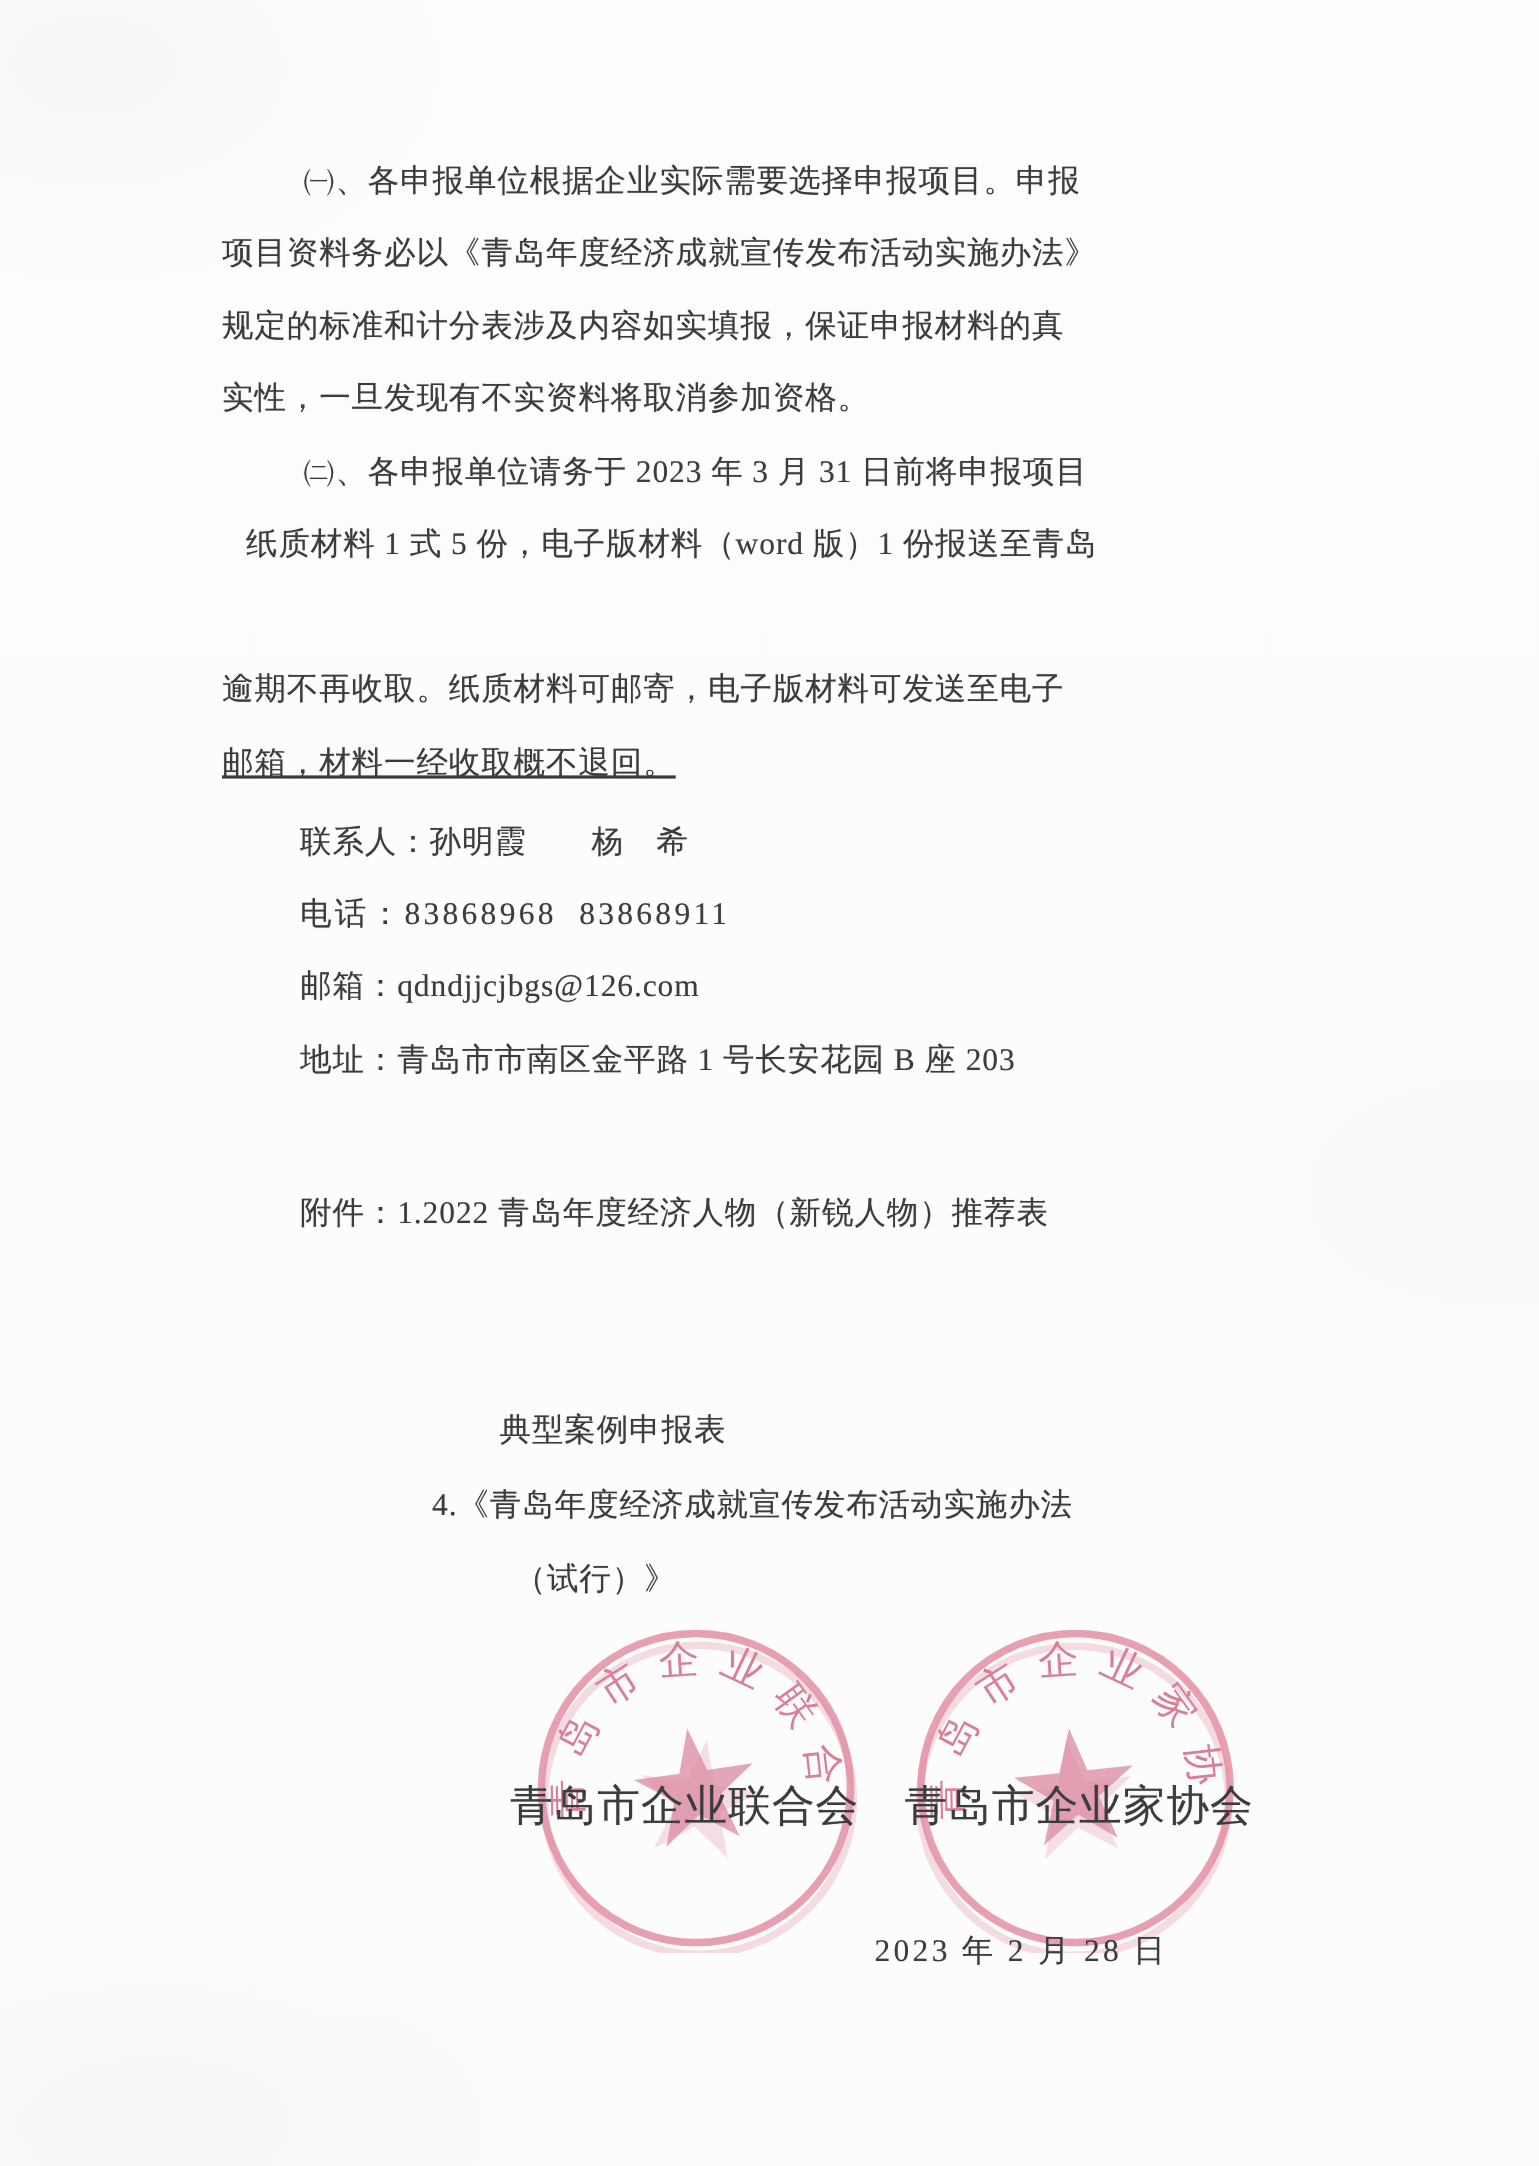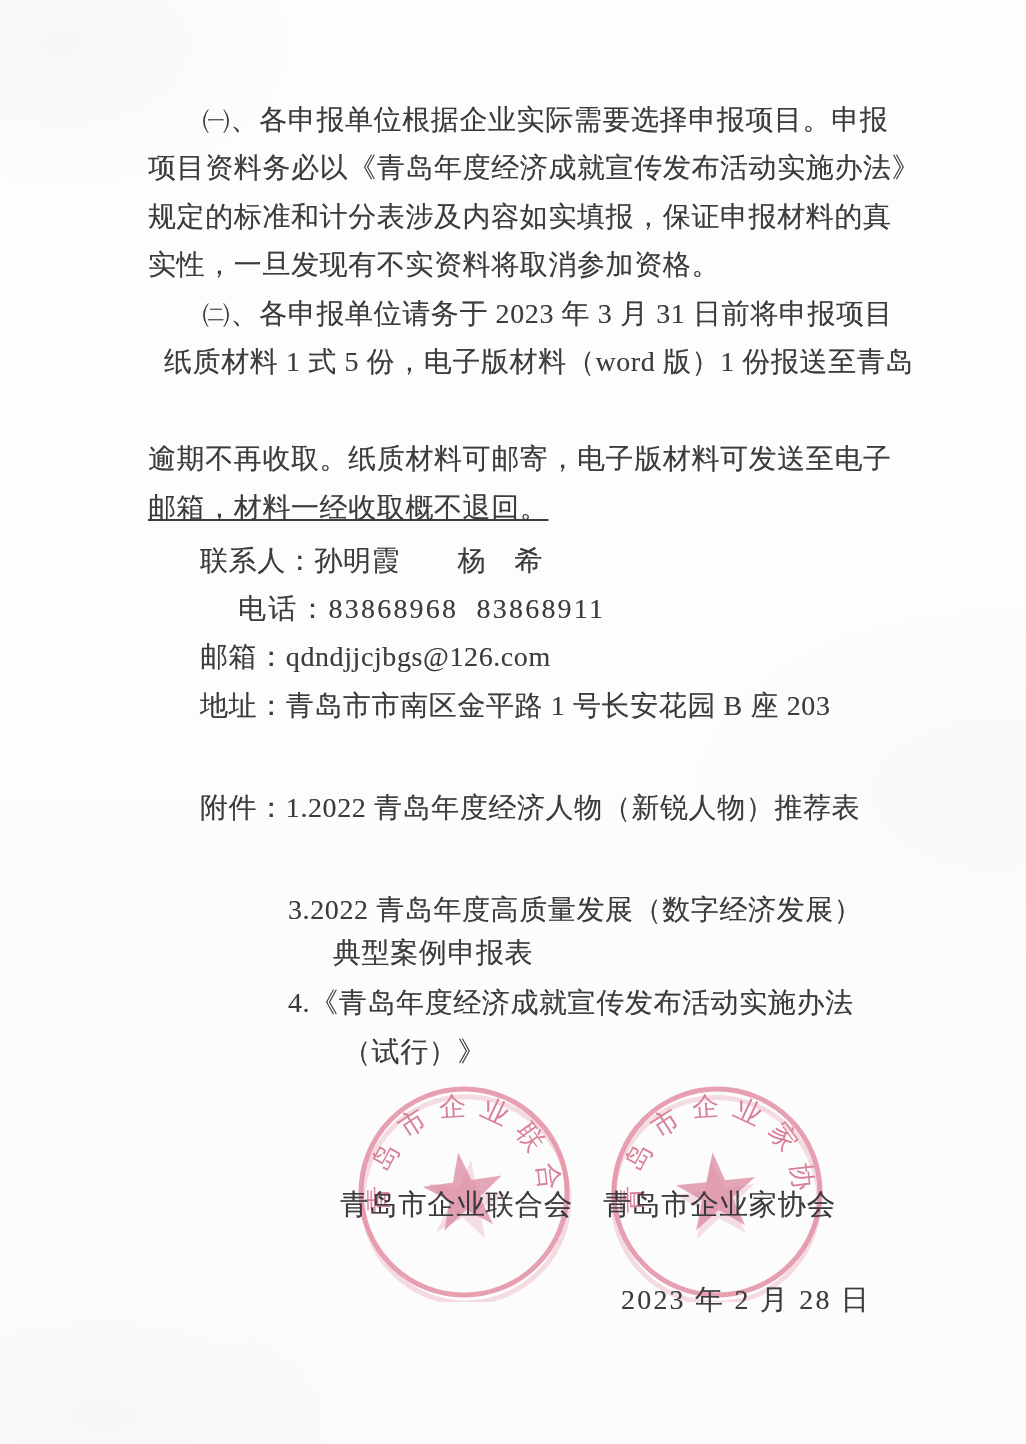--- a/index.html
+++ b/index.html
@@ -12,26 +12,26 @@
     background:
       radial-gradient(420px 260px at 6% 3%, rgba(0,0,0,0.022), transparent 60%),
       radial-gradient(520px 320px at 97% 55%, rgba(0,0,0,0.015), transparent 65%),
       radial-gradient(600px 300px at 10% 98%, rgba(0,0,0,0.018), transparent 60%),
       linear-gradient(#fdfdfd,#fcfcfc);
   }
   .ln{
     position:absolute;
     white-space:pre;
     color:#3c3c3e;
-    font-size:28px;
+    font-size:21px;
     line-height:34px;
     letter-spacing:0.6px;
     text-shadow:0 0 0.6px rgba(60,60,62,0.45);
   }
-  .ln.wide-digits{letter-spacing:2.2px;margin-left:38px;}
+  .ln.wide-digits{letter-spacing:2.2px;}
   .sig{font-size:28.5px;}
   .stamp{
     position:absolute;
     width:220px;height:220px;
     opacity:0.82;
     filter:blur(0.35px);
   }
   .stamp .arc-text{
     font-family:"Liberation Serif","DejaVu Serif",serif;
     font-size:27px;
@@ -82,21 +82,20 @@
   <div class="ln" style="left:164px;top:345px;">纸质材料 1 式 5 份，电子版材料（word 版）1 份报送至青岛</div>
   <div class="ln" style="left:148px;top:442px;">逾期不再收取。纸质材料可邮寄，电子版材料可发送至电子</div>
   <div class="ln" style="left:148px;top:491px;text-decoration:underline;">邮箱，材料一经收取概不退回。</div>
 
   <div class="ln" style="left:200px;top:544px;">联系人：孙明霞　　杨　希</div>
   <div class="ln wide-digits" style="left:200px;top:592px;">电话：83868968  83868911</div>
   <div class="ln" style="left:200px;top:640px;">邮箱：qdndjjcjbgs@126.com</div>
   <div class="ln" style="left:200px;top:689px;">地址：青岛市市南区金平路 1 号长安花园 B 座 203</div>
 
   <div class="ln" style="left:200px;top:791px;">附件：1.2022 青岛年度经济人物（新锐人物）推荐表</div>
-  <div class="ln" style="left:288px;top:893px;">3.2022 青岛年度高质量发展（数字经济发展）</div>
   <div class="ln" style="left:333px;top:936px;">典型案例申报表</div>
   <div class="ln" style="left:288px;top:986px;">4.《青岛年度经济成就宣传发布活动实施办法</div>
   <div class="ln" style="left:343px;top:1035px;">（试行）》</div>
 
   <div class="ln sig" style="left:340px;top:1188px;">青岛市企业联合会</div>
   <div class="ln sig" style="left:603px;top:1188px;">青岛市企业家协会</div>
   <div class="ln wide-digits" style="left:583px;top:1283px;">2023 年 2 月 28 日</div>
 
 </div>
 

